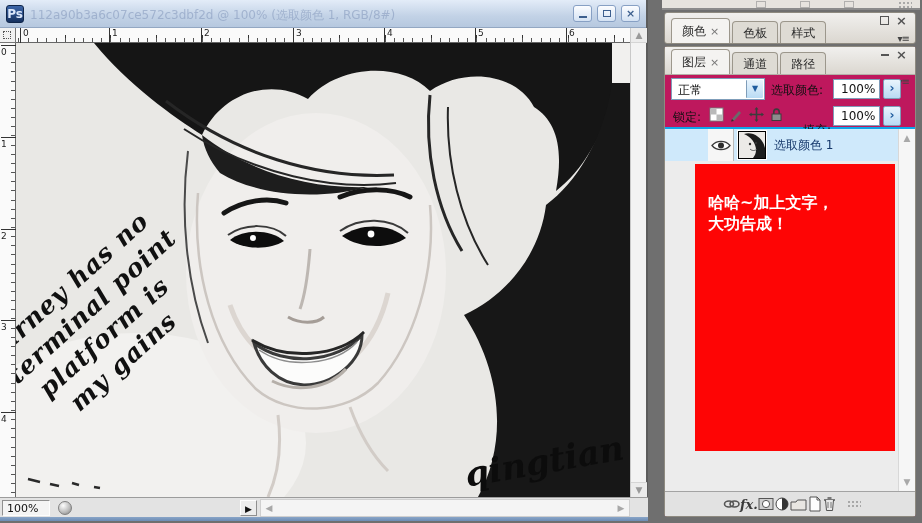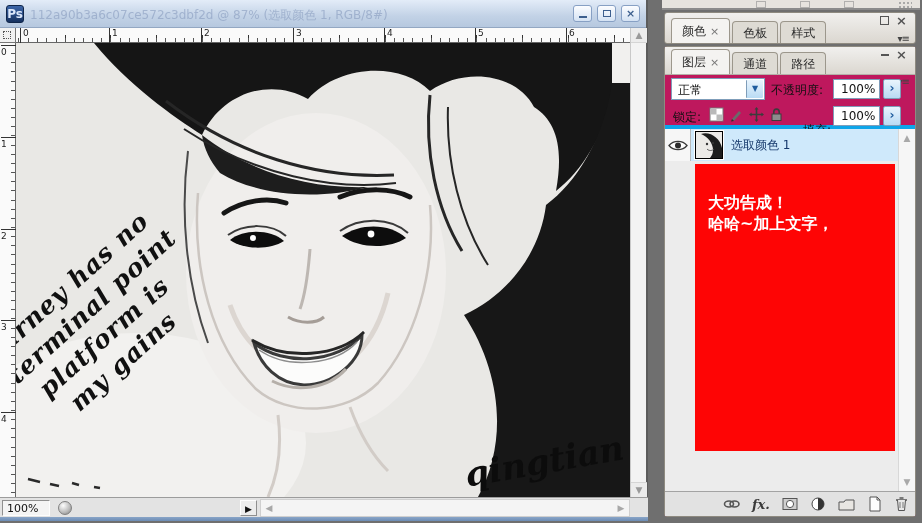--- a/index.html
+++ b/index.html
@@ -117,56 +117,56 @@
   .dd-btn { position:absolute; right:1px; top:1px; width:17px; height:18px;
     background:linear-gradient(#e9f4fd,#b9dbf4); border-left:1px solid #7f9db9; border-radius:1px;
     color:#1f5c9e; font-size:8px; text-align:center; line-height:18px; }
   .lbl { position:absolute; top:5px; }
   .val-box { position:absolute; top:2px; width:47px; height:20px; background:#fff;
     border:1px solid #7f9db9; font-size:12px; padding:2px 0 0 7px; }
   .spin-btn { position:absolute; top:2px; width:18px; height:20px;
     background:linear-gradient(#e9f4fd,#b9dbf4); border:1px solid #7f9db9; border-radius:2px;
     color:#1f5c9e; font-weight:bold; font-size:12px; text-align:center; line-height:17px; }
   .lock-row { position:absolute; left:0; top:56px; width:100%; height:26px; font-size:12px; color:#111;
-    border-bottom:4px solid #0ea5e9; }
+    border-bottom:2px solid #0ea5e9; }
   .lock-ico { position:absolute; top:4px; width:15px; height:15px; }
 
   .layer-list { position:absolute; left:0; top:82px; width:100%; height:364px; background:#ececec; }
-  .layer-row { position:absolute; left:0; top:0; width:234px; height:32px; display:flex; align-items:center; }
+  .layer-row { position:absolute; left:0; top:0; width:234px; height:32px; display:flex; align-items:center;padding-left:43px; }
   .eye-box { width:26px; height:32px; background:#f6f6f6; border-right:1px solid #b9b9b9;
     display:flex; align-items:center; justify-content:center; }
   .thumb { margin-left:4px; width:28px; height:28px; background:#fff; border:1px solid #000;
     outline:1px solid #fff; display:flex; align-items:center; justify-content:center; }
   .lname { margin-left:8px; font-size:12px; color:#15386b; }
   .list-scroll { position:absolute; right:0; top:0; width:17px; height:364px; background:#f6f6f6;
     border-left:1px solid #d8d8d8; }
   .ls-arrow { position:absolute; left:0; width:16px; text-align:center; color:#a9a9a9; font-size:9px; }
   .ls-arrow.up { top:4px; } .ls-arrow.down { bottom:6px; }
 
   .note { position:absolute; left:30px; top:35px; width:200px; height:287px; color:#fff; overflow:hidden; }
   .note-title { margin-top:32px; text-align:center; font-size:30px; font-weight:bold; letter-spacing:12px;
     padding-left:12px; }
   .note-body { margin-top:28px; padding:0 13px; font-size:16px; line-height:21px; font-weight:bold; }
 
   .panel-footer { position:absolute; left:0; bottom:0; width:100%; height:25px; background:#e2e2e2;
     border-top:1px solid #a3a3a3; display:flex; align-items:center; }
-  .fico { margin-left:12px; display:inline-flex; align-items:center; }
+  .fico { display:inline-flex; align-items:center; }
   .fico:first-child { margin-left:58px; }
   .fx-text { font-family:"DejaVu Serif", serif; font-style:italic; font-weight:bold; font-size:13px; color:#3a3a3a; }
   .panel-footer .grip-dots { margin-left:10px; }
 </style>
 </head>
 <body>
 
 <div class="screen">
 
   <div class="doc-window">
     <div class="titlebar">
       <span class="ps-icon">Ps</span>
-      <span class="doc-title">112a90b3a6c07ce572c3dbf2d @ 87% (选取颜色 1, RGB/8#)</span>
+      <span class="doc-title">112a90b3a6c07ce572c3dbf2d @ 100% (选取颜色 1, RGB/8#)</span>
       <span class="winbtns">
         <span class="wbtn">
             <span class="glyph-min"></span>
           </span>
         <span class="wbtn">
             <span class="glyph-max"></span>
           </span>
         <span class="wbtn">×</span>
       </span>
     </div>
@@ -292,21 +292,21 @@
         <span class="pg-min line"></span>
         <span class="pg-x">×</span>
         <span class="pg-menu" style="bottom:-13px">▾≡</span>
       </div>
 
       <div class="blend-row">
         <span class="dropdown">
           <span>正常</span>
           <span class="dd-btn">▼</span>
         </span>
-        <span class="lbl" style="left:106px">不透明度:</span>
+        <span class="lbl" style="left:106px">选取颜色:</span>
         <span class="val-box" style="left:168px">100%</span>
         <span class="spin-btn" style="left:218px">›</span>
       </div>
 
       <div class="lock-row">
         <span class="lbl" style="left:8px; top:6px">锁定:</span>
         <svg class="lock-ico" style="left:44px" viewBox="0 0 15 15">
           <rect x="1" y="1" width="13" height="13" fill="#fff" stroke="#777"></rect>
           <rect x="1.5" y="1.5" width="6" height="6" fill="#b9b9b9"></rect>
             <rect x="7.5" y="7.5" width="6" height="6" fill="#b9b9b9"></rect>
@@ -343,22 +343,22 @@
               <circle cx="11" cy="12" r="1.2" fill="#333"></circle>
                 <circle cx="17" cy="11" r="1.2" fill="#333"></circle>
               <path d="M11,17 c2,2 5,2 7,0" stroke="#555" fill="none"></path>
             </svg>
           </span>
           <span class="lname">选取颜色 1</span>
         </div>
 
         <div class="note" style="background: rgb(254, 5, 5);">
           <div class="note-body">
+            <div>哈哈~加上文字，</div>
             <div>大功告成！</div>
-            <div>哈哈~加上文字，</div>
           </div>
         </div>
 
         <div class="list-scroll">
           <span class="ls-arrow up">▲</span>
           <span class="ls-arrow down">▼</span>
         </div>
       </div>
 
       <div class="panel-footer">

